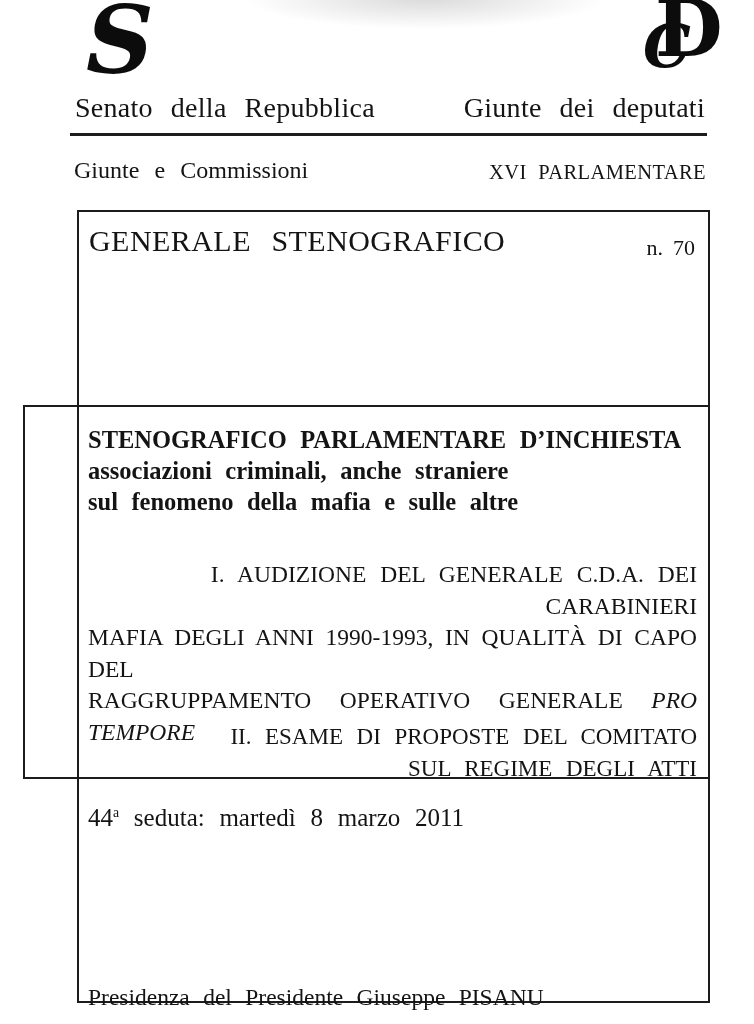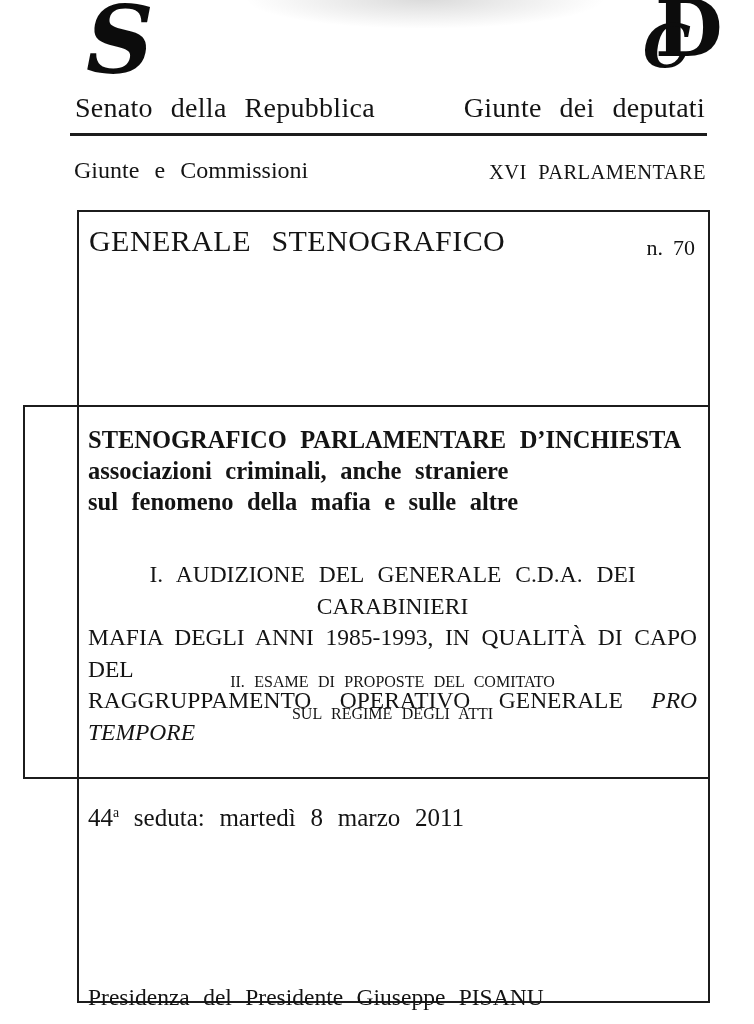--- a/index.html
+++ b/index.html
@@ -48,23 +48,23 @@
     left:23px; top:405px; width:687px; height:374px;
     border:2px solid #1c1c1c; box-sizing:border-box; background:transparent;
   }
 
   .report-title  { left:89px;  top:224px; font-size:30px; word-spacing:0.42em; letter-spacing:0.015em; }
   .report-number { right:59px; top:224px; font-size:22px; word-spacing:0.2em;margin-top:11px; }
 
   .commission-title { left:88px; top:424px; font-size:24.5px; font-weight:bold; line-height:31px; word-spacing:0.3em; }
 
   .agenda-item-1 { left:88px; top:559px; width:609px; font-size:23.5px; line-height:31.5px; }
-  .agenda-item-2 { left:88px; top:666px; width:609px; font-size:16px; line-height:31.5px; word-spacing:0.34em; }
+  .agenda-item-2 { left:88px; top:721px; width:609px; font-size:23px; line-height:31.5px; word-spacing:0.34em; }
   .jline  { text-align:justify; text-align-last:justify; }
-  .lline  { text-align:center; word-spacing:0.34em; }
+  .lline  { text-align:right; word-spacing:0.34em; }
   .italic { font-style:italic; }
 
   .session-line { left:88px; top:804px; font-size:25px; word-spacing:0.34em; }
   .session-line sup { font-size:0.55em; vertical-align:super; }
   .presidency-line { left:88px; top:984px; font-size:23.5px; word-spacing:0.32em; }
 </style>
 </head>
 <body>
 
 <div class="page">
@@ -94,21 +94,21 @@
   <div class="abs commission-box"></div>
 
   <div class="abs commission-title">
     <div>STENOGRAFICO PARLAMENTARE D’INCHIESTA</div>
     <div>associazioni criminali, anche straniere</div>
     <div>sul fenomeno della mafia e sulle altre</div>
   </div>
 
   <div class="abs agenda-item-1">
     <div class="lline">I. AUDIZIONE DEL GENERALE C.D.A. DEI CARABINIERI</div>
-    <div class="jline">MAFIA DEGLI ANNI 1985-1993, IN QUALITÀ DI CAPO DEL</div>
+    <div class="jline">MAFIA DEGLI ANNI 1990-1993, IN QUALITÀ DI CAPO DEL</div>
     <div class="jline"><span>RAGGRUPPAMENTO OPERATIVO GENERALE</span> <span class="italic">PRO TEMPORE</span></div>
   </div>
 
   <div class="abs agenda-item-2">
     <div class="lline">II. ESAME DI PROPOSTE DEL COMITATO</div>
     <div class="lline">SUL REGIME DEGLI ATTI</div>
   </div>
 
   <div class="abs session-line"><span>44</span><sup>a</sup> <span>seduta: martedì 8 marzo 2011</span></div>
 

